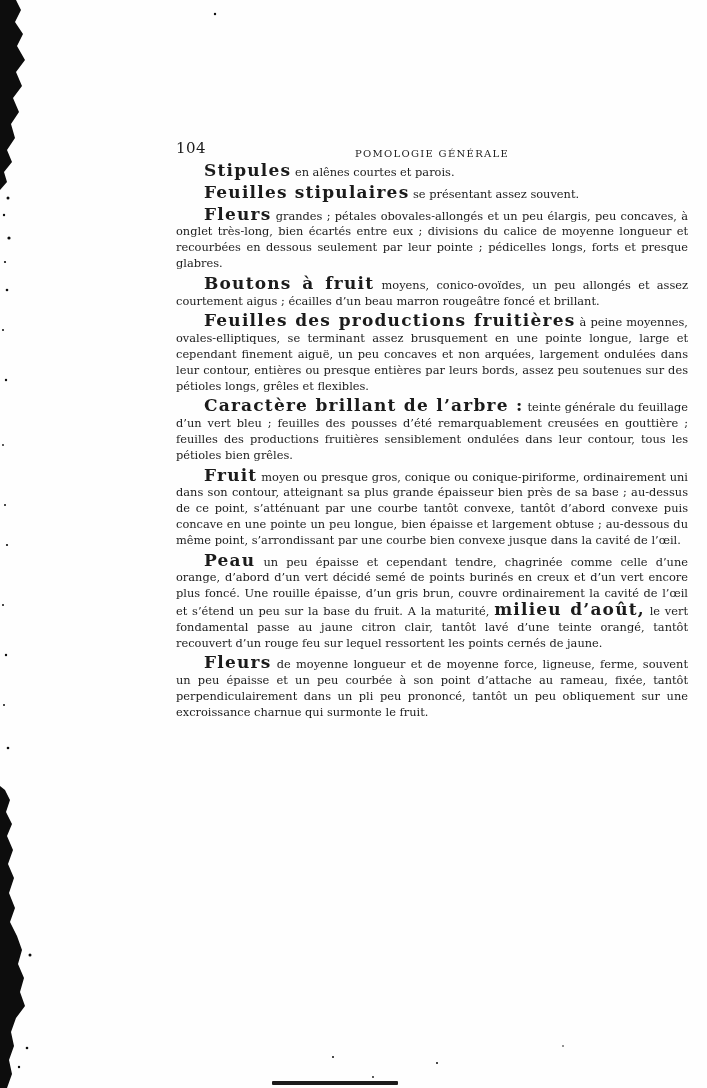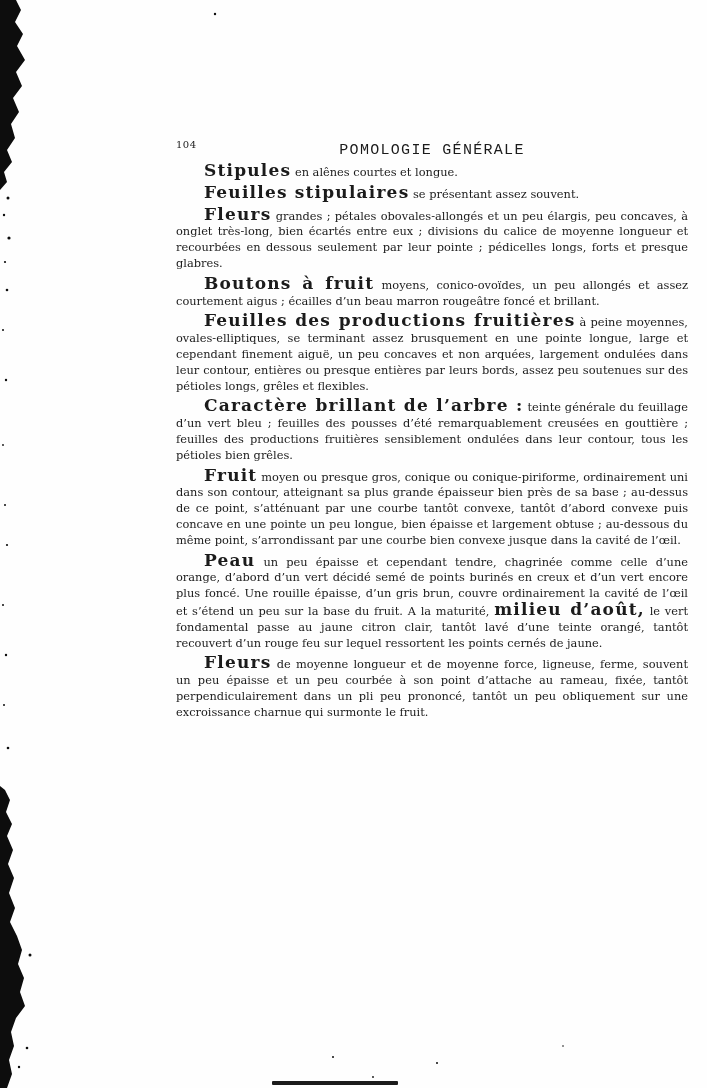--- a/index.html
+++ b/index.html
@@ -8,25 +8,25 @@
     background:var(--paper,#fefefe);
     position:relative;overflow:hidden;
     font-family:"DejaVu Serif", serif;
     color:var(--ink,#1b1b1b);
   }
   .page-header{
     position:absolute;top:138px;left:176px;width:512px;height:18px;
   }
   .page-number{
     position:absolute;left:0;top:1px;
-    font-size:10px;letter-spacing:0.5px;
+    font-size:15px;letter-spacing:0.5px;
   }
   .running-title{
-    position:absolute;left:50%;top:4px;transform:translateX(-50%);
-    font-size:15px;letter-spacing:1.3px;white-space:nowrap;font-family:Liberation Mono, monospace;
+    position:absolute;left:50%;top:10px;transform:translateX(-50%);
+    font-size:10px;letter-spacing:1.3px;white-space:nowrap;
   }
   .text-block{
     position:absolute;top:163px;left:176px;width:512px;
     font-size:11.4px;line-height:15.8px;
     text-align:justify;
   }
   .para{
     margin:0 0 4px 0;
     text-indent:28px;
   }
@@ -80,21 +80,21 @@
     <circle cx="373" cy="1077" r="0.9"></circle>
   </g>
 </svg>
 
 <header class="page-header">
   <span class="page-number">104</span>
   <span class="running-title">POMOLOGIE GÉNÉRALE</span>
 </header>
 
 <main class="text-block">
-    <p class="para"><span class="lead">Stipules</span><span class="body-text"> en alênes courtes et longue.</span></p>
+    <p class="para"><span class="lead">Stipules</span><span class="body-text"> en alênes courtes et parois.</span></p>
     <p class="para"><span class="lead">Feuilles stipulaires</span><span class="body-text"> se présentant assez souvent.</span></p>
     <p class="para"><span class="lead">Fleurs</span><span class="body-text"> grandes ; pétales obovales-allongés et un peu élargis, peu concaves, à onglet très-long, bien écartés entre eux ; divisions du calice de moyenne longueur et recourbées en dessous seulement par leur pointe ; pédicelles longs, forts et presque glabres.</span></p>
     <p class="para"><span class="lead">Boutons à fruit</span><span class="body-text"> moyens, conico-ovoïdes, un peu allongés et assez courtement aigus ; écailles d’un beau marron rougeâtre foncé et brillant.</span></p>
     <p class="para"><span class="lead">Feuilles des productions fruitières</span><span class="body-text"> à peine moyennes, ovales-elliptiques, se terminant assez brusquement en une pointe longue, large et cependant finement aiguë, un peu concaves et non arquées, largement ondulées dans leur contour, entières ou presque entières par leurs bords, assez peu soutenues sur des pétioles longs, grêles et flexibles.</span></p>
     <p class="para"><span class="lead">Caractère brillant de l’arbre :</span><span class="body-text"> teinte générale du feuillage d’un vert bleu ; feuilles des pousses d’été remarquablement creusées en gouttière ; feuilles des productions fruitières sensiblement ondulées dans leur contour, tous les pétioles bien grêles.</span></p>
     <p class="para"><span class="lead">Fruit</span><span class="body-text"> moyen ou presque gros, conique ou conique-piriforme, ordinairement uni dans son contour, atteignant sa plus grande épaisseur bien près de sa base ; au-dessus de ce point, s’atténuant par une courbe tantôt convexe, tantôt d’abord convexe puis concave en une pointe un peu longue, bien épaisse et largement obtuse ; au-dessous du même point, s’arrondissant par une courbe bien convexe jusque dans la cavité de l’œil.</span></p>
     <p class="para"><span class="lead">Peau</span><span class="body-text"> un peu épaisse et cependant tendre, chagrinée comme celle d’une orange, d’abord d’un vert décidé semé de points burinés en creux et d’un vert encore plus foncé. Une rouille épaisse, d’un gris brun, couvre ordinairement la cavité de l’œil et s’étend un peu sur la base du fruit. A la maturité, </span><span class="lead">milieu d’août,</span><span class="body-text"> le vert fondamental passe au jaune citron clair, tantôt lavé d’une teinte orangé, tantôt recouvert d’un rouge feu sur lequel ressortent les points cernés de jaune.</span></p>
     <p class="para"><span class="lead">Fleurs</span><span class="body-text"> de moyenne longueur et de moyenne force, ligneuse, ferme, souvent un peu épaisse et un peu courbée à son point d’attache au rameau, fixée, tantôt perpendiculairement dans un pli peu prononcé, tantôt un peu obliquement sur une excroissance charnue qui surmonte le fruit.</span></p>
   </main>
 

